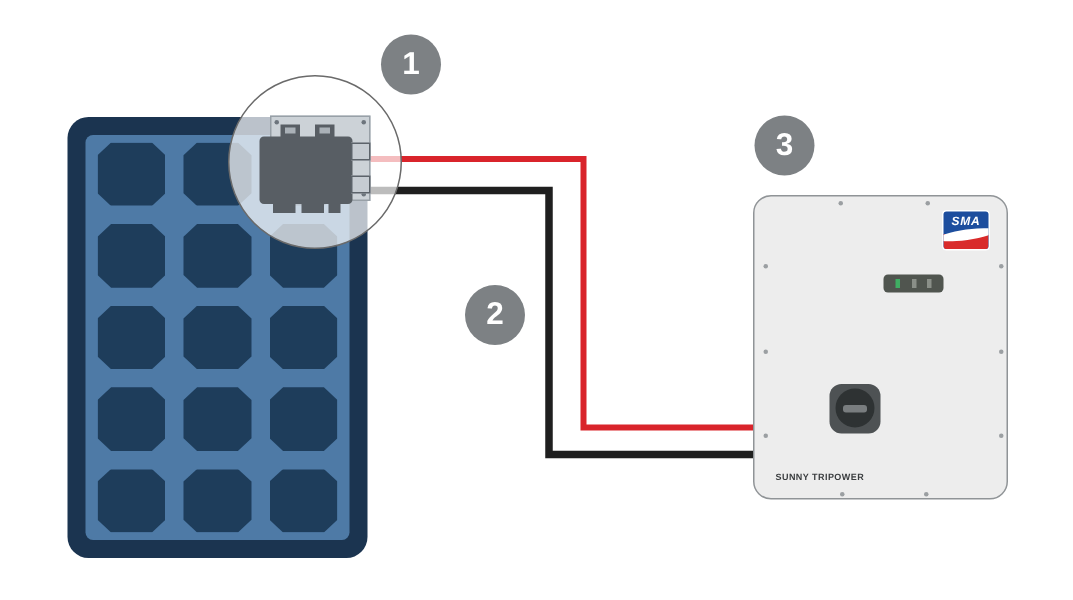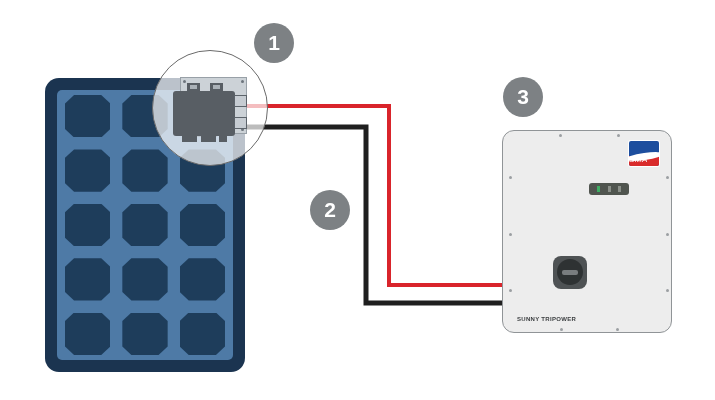--- a/index.html
+++ b/index.html
@@ -49,22 +49,22 @@
   .inverter{position:absolute;left:502px;top:130px;width:170px;height:203px;
     background:var(--inverter_body);border:1px solid #909497;border-radius:12px;
     box-sizing:border-box;}
   .inv-screw{position:absolute;width:3px;height:3px;border-radius:50%;background:#9b9fa2;}
   .sma-logo{position:absolute;left:126px;top:10px;width:30px;height:25px;
     background:var(--logo_blue);border-radius:2px;overflow:hidden;box-shadow:0 0 0 1px #fff;}
   .sma-logo .logo-red{position:absolute;bottom:0;left:0;width:100%;height:10px;
     background:var(--logo_red);}
   .sma-logo .logo-swoosh{position:absolute;bottom:6px;left:-15%;width:130%;height:7px;
     background:#fff;border-radius:50%;transform:rotate(-8deg);}
-  .sma-logo .logo-text{position:absolute;top:14px;left:0;width:100%;
-    color:#fff;font-size:8px;font-weight:normal;font-style:italic;letter-spacing:.5px;}
+  .sma-logo .logo-text{position:absolute;top:2px;left:0;width:100%;text-align:center;
+    color:#fff;font-size:8px;font-weight:bold;font-style:italic;letter-spacing:.5px;}
   .led-bar{position:absolute;left:86px;top:52px;width:40px;height:12px;
     background:#50554f;border-radius:3px;display:flex;align-items:center;
     justify-content:space-evenly;}
   .led{width:3px;height:6px;background:#8a8f88;}
   .led.on{background:var(--led_green);}
   .dc-switch{position:absolute;left:50px;top:125px;width:34px;height:33px;
     background:#4e5254;border-radius:8px;}
   .dc-switch .knob{position:absolute;left:4px;top:3px;width:26px;height:26px;
     border-radius:50%;background:#2e3233;}
   .dc-switch .slot{position:absolute;left:9px;top:14px;width:16px;height:5px;

